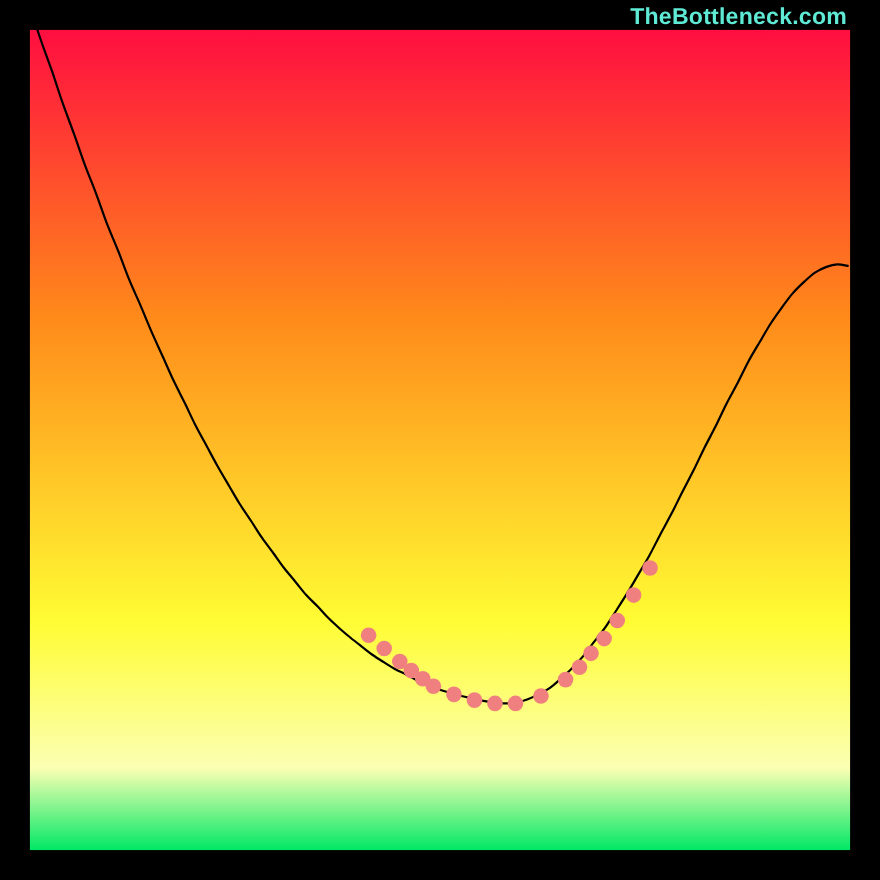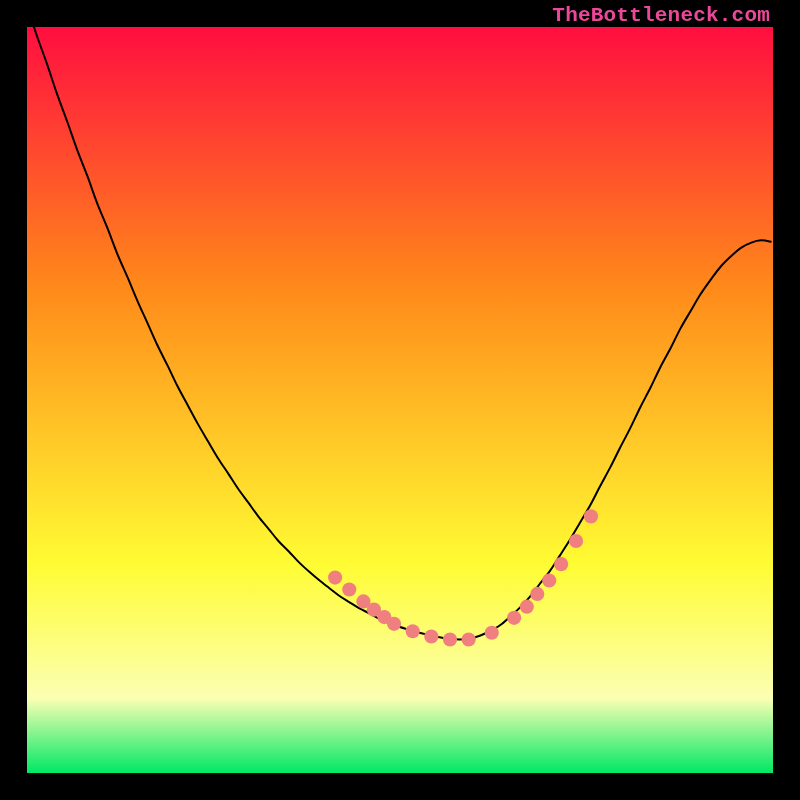--- a/index.html
+++ b/index.html
@@ -21,24 +21,24 @@
     left: 27px;
     top: 27px;
     width: 746px;
     height: 746px;
     background: #000;
   }
   .watermark {
     position: absolute;
     right: 30px;
     top: 4px;
-    font-family: Liberation Mono, monospace;
+    font-family: Liberation Sans, sans-serif;
     font-size: 21px;
     font-weight: 600;
-    color: #ec4899;
+    color: #5eead4;
     letter-spacing: 0.2px;
   }
   svg {
     display: block;
   }
 </style>
 </head>
 <body>
 <div class="stage">
 

